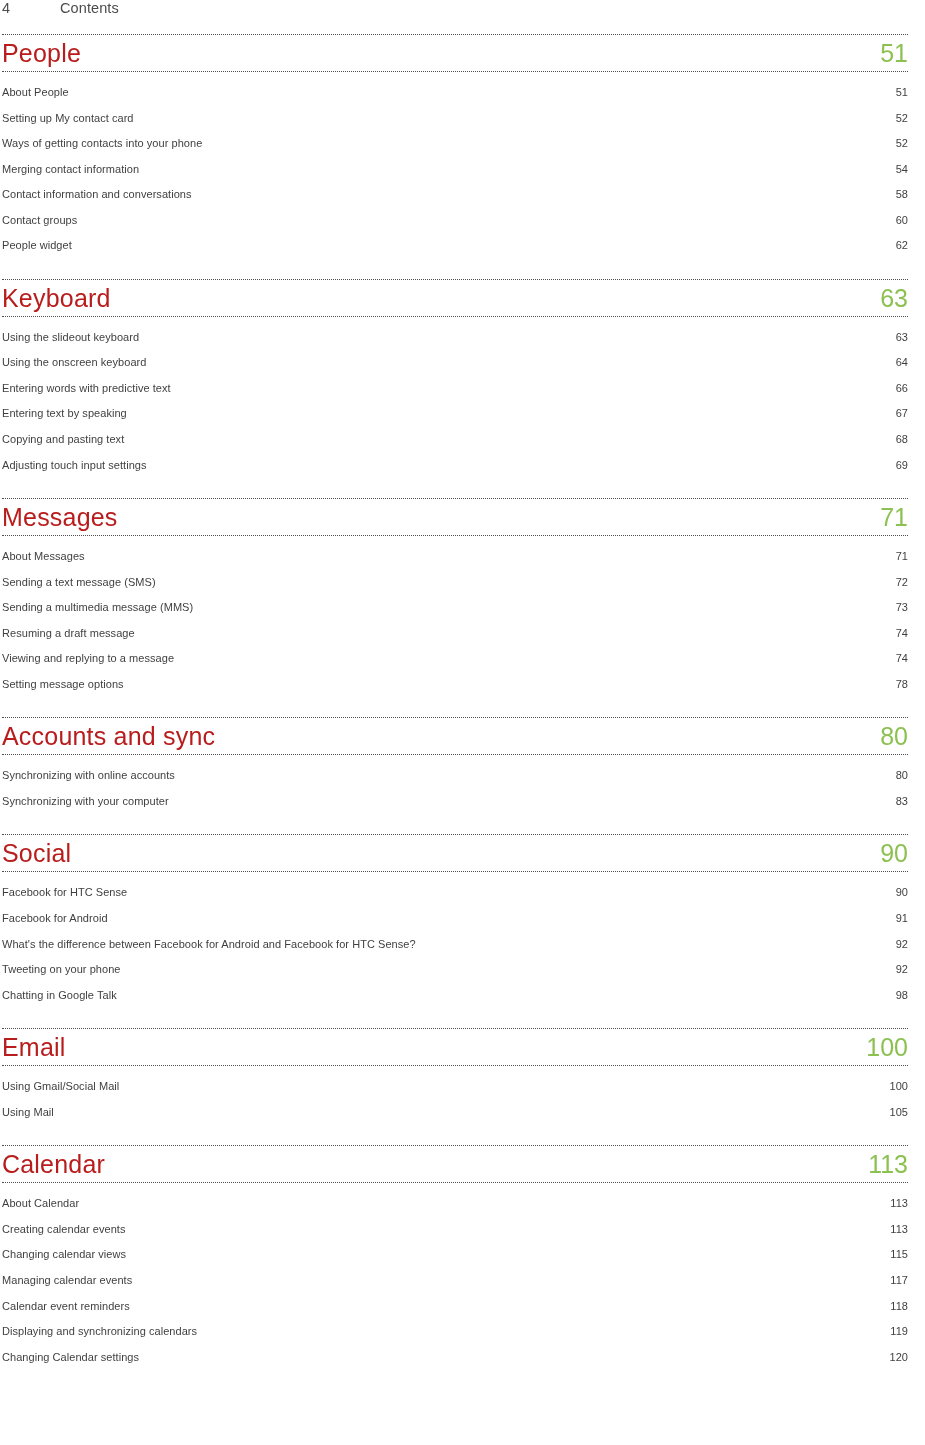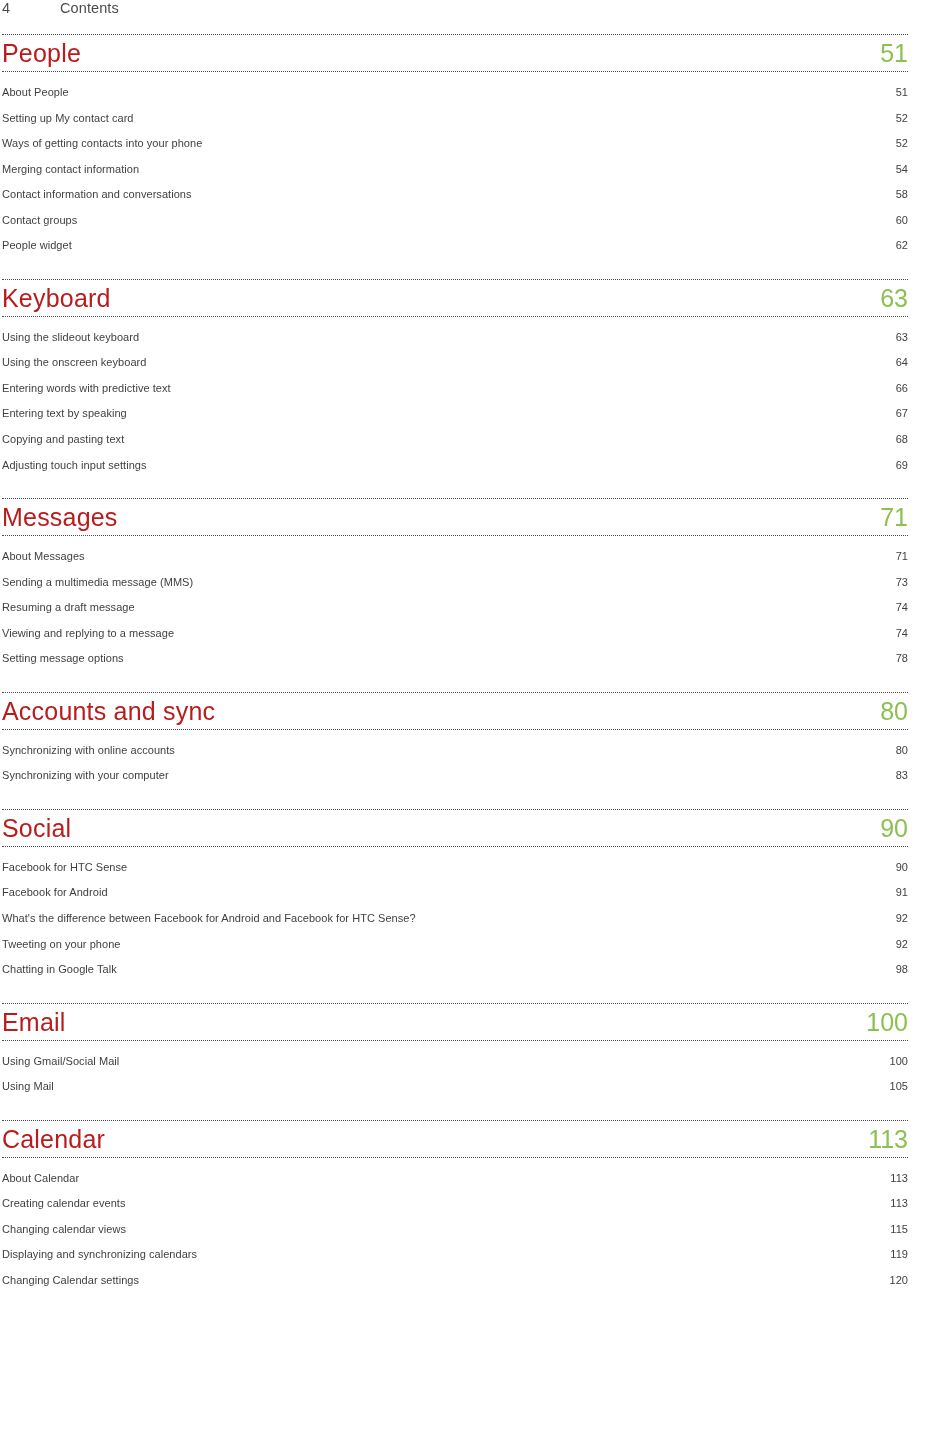--- a/index.html
+++ b/index.html
@@ -179,20 +179,24 @@
         <div class="section-head">
           <span class="section-title">Messages</span>
           <span class="section-page">71</span>
         </div>
         <div class="entries">
           <div class="entry">
             <span class="entry-title">About Messages</span>
             <span class="entry-page">71</span>
           </div>
           <div class="entry">
+            <span class="entry-title">Sending a text message (SMS)</span>
+            <span class="entry-page">72</span>
+          </div>
+          <div class="entry">
             <span class="entry-title">Sending a multimedia message (MMS)</span>
             <span class="entry-page">73</span>
           </div>
           <div class="entry">
             <span class="entry-title">Resuming a draft message</span>
             <span class="entry-page">74</span>
           </div>
           <div class="entry">
             <span class="entry-title">Viewing and replying to a message</span>
             <span class="entry-page">74</span>
@@ -275,20 +279,28 @@
           </div>
           <div class="entry">
             <span class="entry-title">Creating calendar events</span>
             <span class="entry-page">113</span>
           </div>
           <div class="entry">
             <span class="entry-title">Changing calendar views</span>
             <span class="entry-page">115</span>
           </div>
           <div class="entry">
+            <span class="entry-title">Managing calendar events</span>
+            <span class="entry-page">117</span>
+          </div>
+          <div class="entry">
+            <span class="entry-title">Calendar event reminders</span>
+            <span class="entry-page">118</span>
+          </div>
+          <div class="entry">
             <span class="entry-title">Displaying and synchronizing calendars</span>
             <span class="entry-page">119</span>
           </div>
           <div class="entry">
             <span class="entry-title">Changing Calendar settings</span>
             <span class="entry-page">120</span>
           </div>
         </div>
       </div>
     </div>

